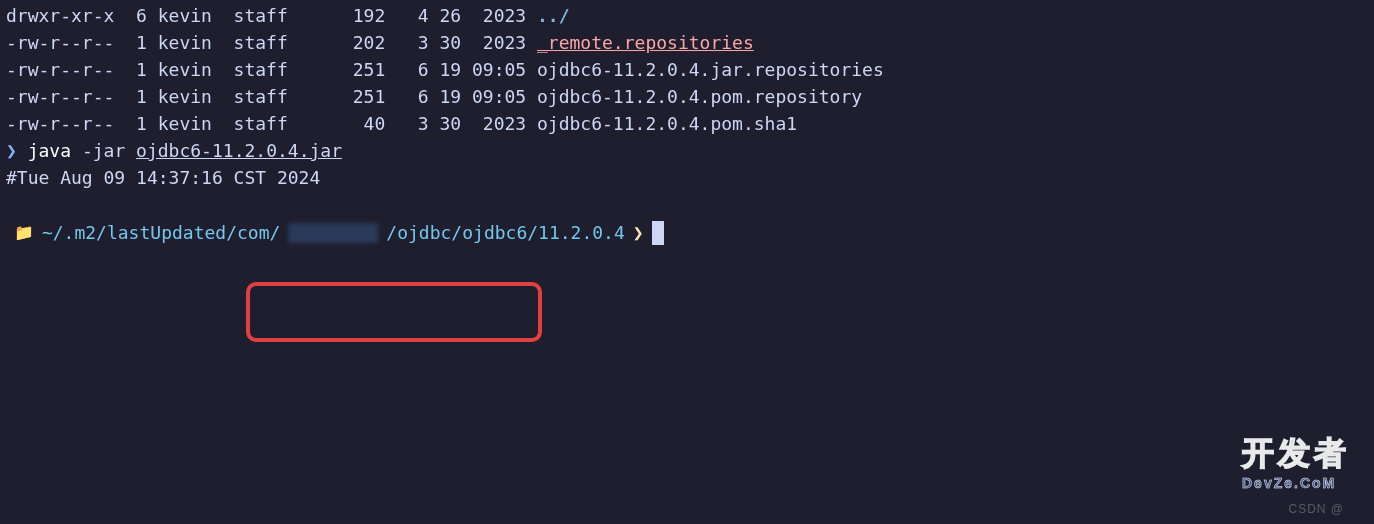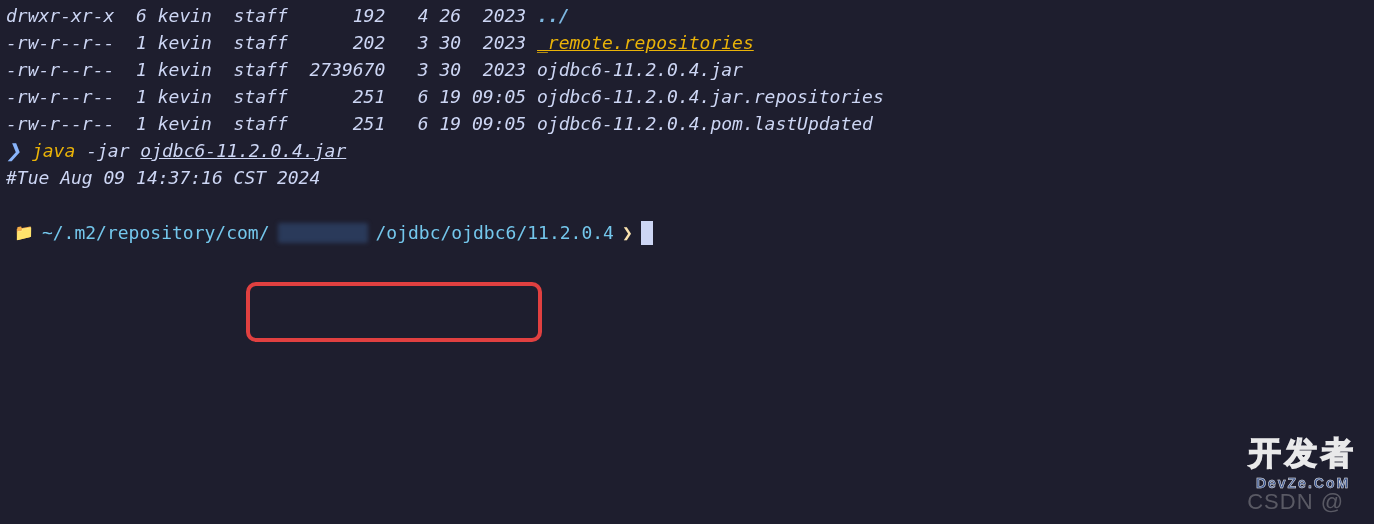--- a/index.html
+++ b/index.html
@@ -11,32 +11,31 @@
     line-height: 1.5;
     width: 1374px;
     height: 524px;
     overflow: hidden;
     position: relative;
     padding: 2px 6px;
   }
   .row {
     white-space: pre;
     display: block;
-    font-style: italic;
   }
   .link {
-    color: #eab308;
+    color: #fca5a5;
     text-decoration: underline;
   }
   .dotdot {
     color: #7db7e0;
     font-weight: bold;
   }
   .prompt-arrow { color: #89b4fa; }
-  .java { color: #eab308; }
+  .java { color: #ffffff; }
   .jar-arg { color: #cdd6f4; text-decoration: underline; }
   .highlight-box {
     position: absolute;
     border: 4px solid #e04040;
     border-radius: 10px;
     pointer-events: none;
   }
   .prompt-line {
     margin-top: 28px;
     display: flex;
@@ -59,66 +58,66 @@
   .prompt-end { color: #f9e2af; }
   .cursor {
     background: #cdd6f4;
     width: 12px;
     height: 24px;
     display: inline-block;
     vertical-align: middle;
   }
   .watermark-right {
     position: absolute;
-    right: 17px;
+    right: 24px;
     bottom: 30px;
     font-family: sans-serif;
     font-size: 32px;
     font-weight: bold;
     color: #3b5998;
     -webkit-text-stroke: 1.5px #ffffff;
     letter-spacing: 4px;
     opacity: 0.9;
     margin-top: 39px;
   }
   .watermark-right .sub {
     display: block;
     font-size: 14px;
     letter-spacing: 2px;
     -webkit-text-stroke: 0.5px #ffffff;
-    text-align: center;
+    text-align: left;
     margin-top: -4px;
   }
   .watermark-csdn {
     position: absolute;
     right: 30px;
     bottom: 6px;
     font-family: sans-serif;
-    font-size: 22px;
+    font-size: 12px;
     color: rgba(200,200,200,0.35);
     letter-spacing: 1px;
   }
 </style>
 </head>
 <body>
 
 <div id="term">
     <div class="row">drwxr-xr-x  6 kevin  staff      192   4 26  2023 <span class="dotdot">../</span></div>
     <div class="row">-rw-r--r--  1 kevin  staff      202   3 30  2023 <span class="link">_remote.repositories</span></div>
-    <div class="row">-rw-r--r--  1 kevin  staff  2739670   3 30  2023 <span>ojdbc6-11.2.0.4.jar</span></div>
     <div class="row">-rw-r--r--  1 kevin  staff      251   6 19 09:05 <span>ojdbc6-11.2.0.4.jar.repositories</span></div>
-    <div class="row">-rw-r--r--  1 kevin  staff      251   6 19 09:05 <span>ojdbc6-11.2.0.4.pom.lastUpdated</span></div>
+    <div class="row">-rw-r--r--  1 kevin  staff      251   6 19 09:05 <span>ojdbc6-11.2.0.4.pom.repository</span></div>
+    <div class="row">-rw-r--r--  1 kevin  staff       40   3 30  2023 <span>ojdbc6-11.2.0.4.pom.sha1</span></div>
     <div class="row"><span class="prompt-arrow">❯</span> <span class="java">java</span> <span>-jar</span> <span class="jar-arg">ojdbc6-11.2.0.4.jar</span></div>
     <div class="row">#Tue Aug 09 14:37:16 CST 2024</div>
   </div>
 
 <div class="prompt-line">
   <span class="apple-icon"></span>
   <span class="folder-icon">📁</span>
-  <span class="path">~/.m2/repository/com/</span>
+  <span class="path">~/.m2/lastUpdated/com/</span>
     <span class="path-blur"></span>
     <span class="path">/ojdbc/ojdbc6/11.2.0.4</span>
   <span class="prompt-end">❯</span>
   <span class="cursor"></span>
 </div>
 
 <div class="highlight-box" style="left:246px;top:282px;width:296px;height:60px;"></div>
 
 <div class="watermark-right">
   <span>开发者</span>

